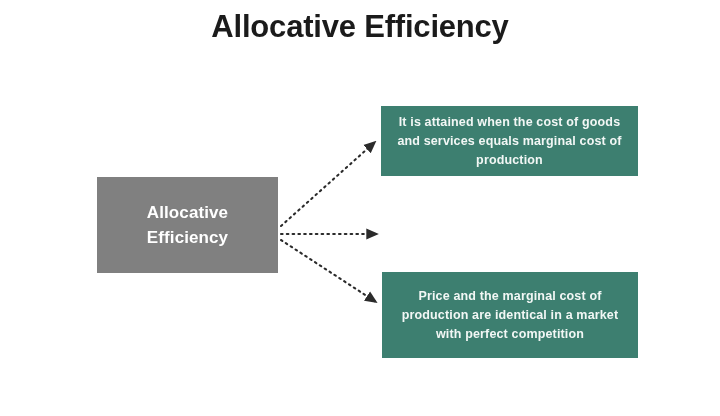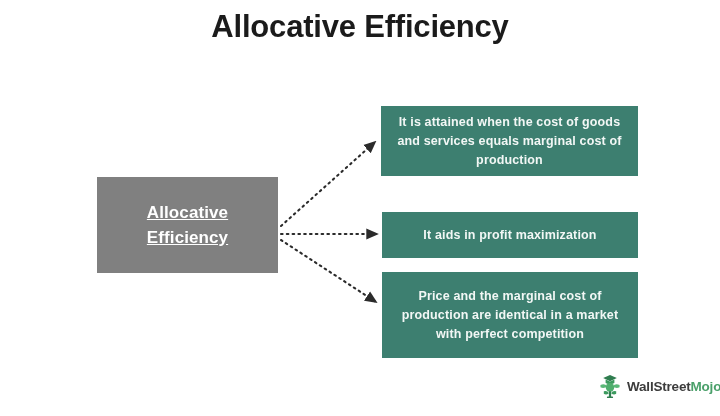--- a/index.html
+++ b/index.html
@@ -51,21 +51,20 @@
     box-sizing: border-box;
   }
   .source-node .source-label {
     color: #ffffff;
     font-size: 17px;
     font-weight: bold;
     line-height: 25px;
     text-align: center;
     white-space: pre-line;
     letter-spacing: 0.1px;
-    text-decoration: underline;
   }
 
   
   .outcome-box {
     position: absolute;
     background: #3d7f70;
     display: flex;
     align-items: center;
     justify-content: center;
     box-sizing: border-box;
@@ -142,43 +141,19 @@
 
   <div class="source-node">
     <span class="source-label">Allocative
 Efficiency</span>
   </div>
 
   <div class="outcome-box" id="outcome-0">
     <span class="outcome-label">It is attained when the cost of goods and services equals marginal cost of production</span>
   </div>
 
-  <div class="outcome-box" id="outcome-1">
-    <span class="outcome-label">It aids in profit maximization</span>
-  </div>
 
   <div class="outcome-box" id="outcome-2">
     <span class="outcome-label">Price and the marginal cost of production are identical in a market with perfect competition</span>
   </div>
 
-  <div class="brand-logo">
-    <svg class="logo-mark" viewBox="0 0 32 32">
-
-      <path d="M16 2.4 L24.4 6.2 L16 10 L7.6 6.2 Z" fill="#2f7d4f"></path>
-      <path d="M10.6 8.0 L10.6 12.2 Q16 15.2 21.4 12.2 L21.4 8.0 L16 10.4 Z" fill="#3c9a5e"></path>
-
-      <path d="M4.2 14.8 Q9.4 12.6 12.6 16.2 Q9.0 19.6 4.2 17.6 Z" fill="#5bb878"></path>
-      <path d="M27.8 14.8 Q22.6 12.6 19.4 16.2 Q23.0 19.6 27.8 17.6 Z" fill="#5bb878"></path>
-
-      <ellipse cx="16" cy="17.6" rx="5.2" ry="5.4" fill="#4fae6d"></ellipse>
-
-      <path d="M8.4 22.6 Q12.8 21.4 14.6 24.8 Q11.2 27.6 8.4 25.4 Z" fill="#3c9a5e"></path>
-      <path d="M23.6 22.6 Q19.2 21.4 17.4 24.8 Q20.8 27.6 23.6 25.4 Z" fill="#3c9a5e"></path>
-
-      <rect x="14.6" y="22.4" width="2.8" height="7.2" fill="#2f7d4f"></rect>
-      <rect x="12.2" y="29.0" width="7.6" height="1.9" rx="0.9" fill="#2f7d4f"></rect>
-    </svg>
-    <span class="logo-text">
-      <span class="word-primary">WallStreet</span><span class="word-accent">Mojo</span>
-    </span>
-  </div>
 
 </div>
 
 </body></html>

